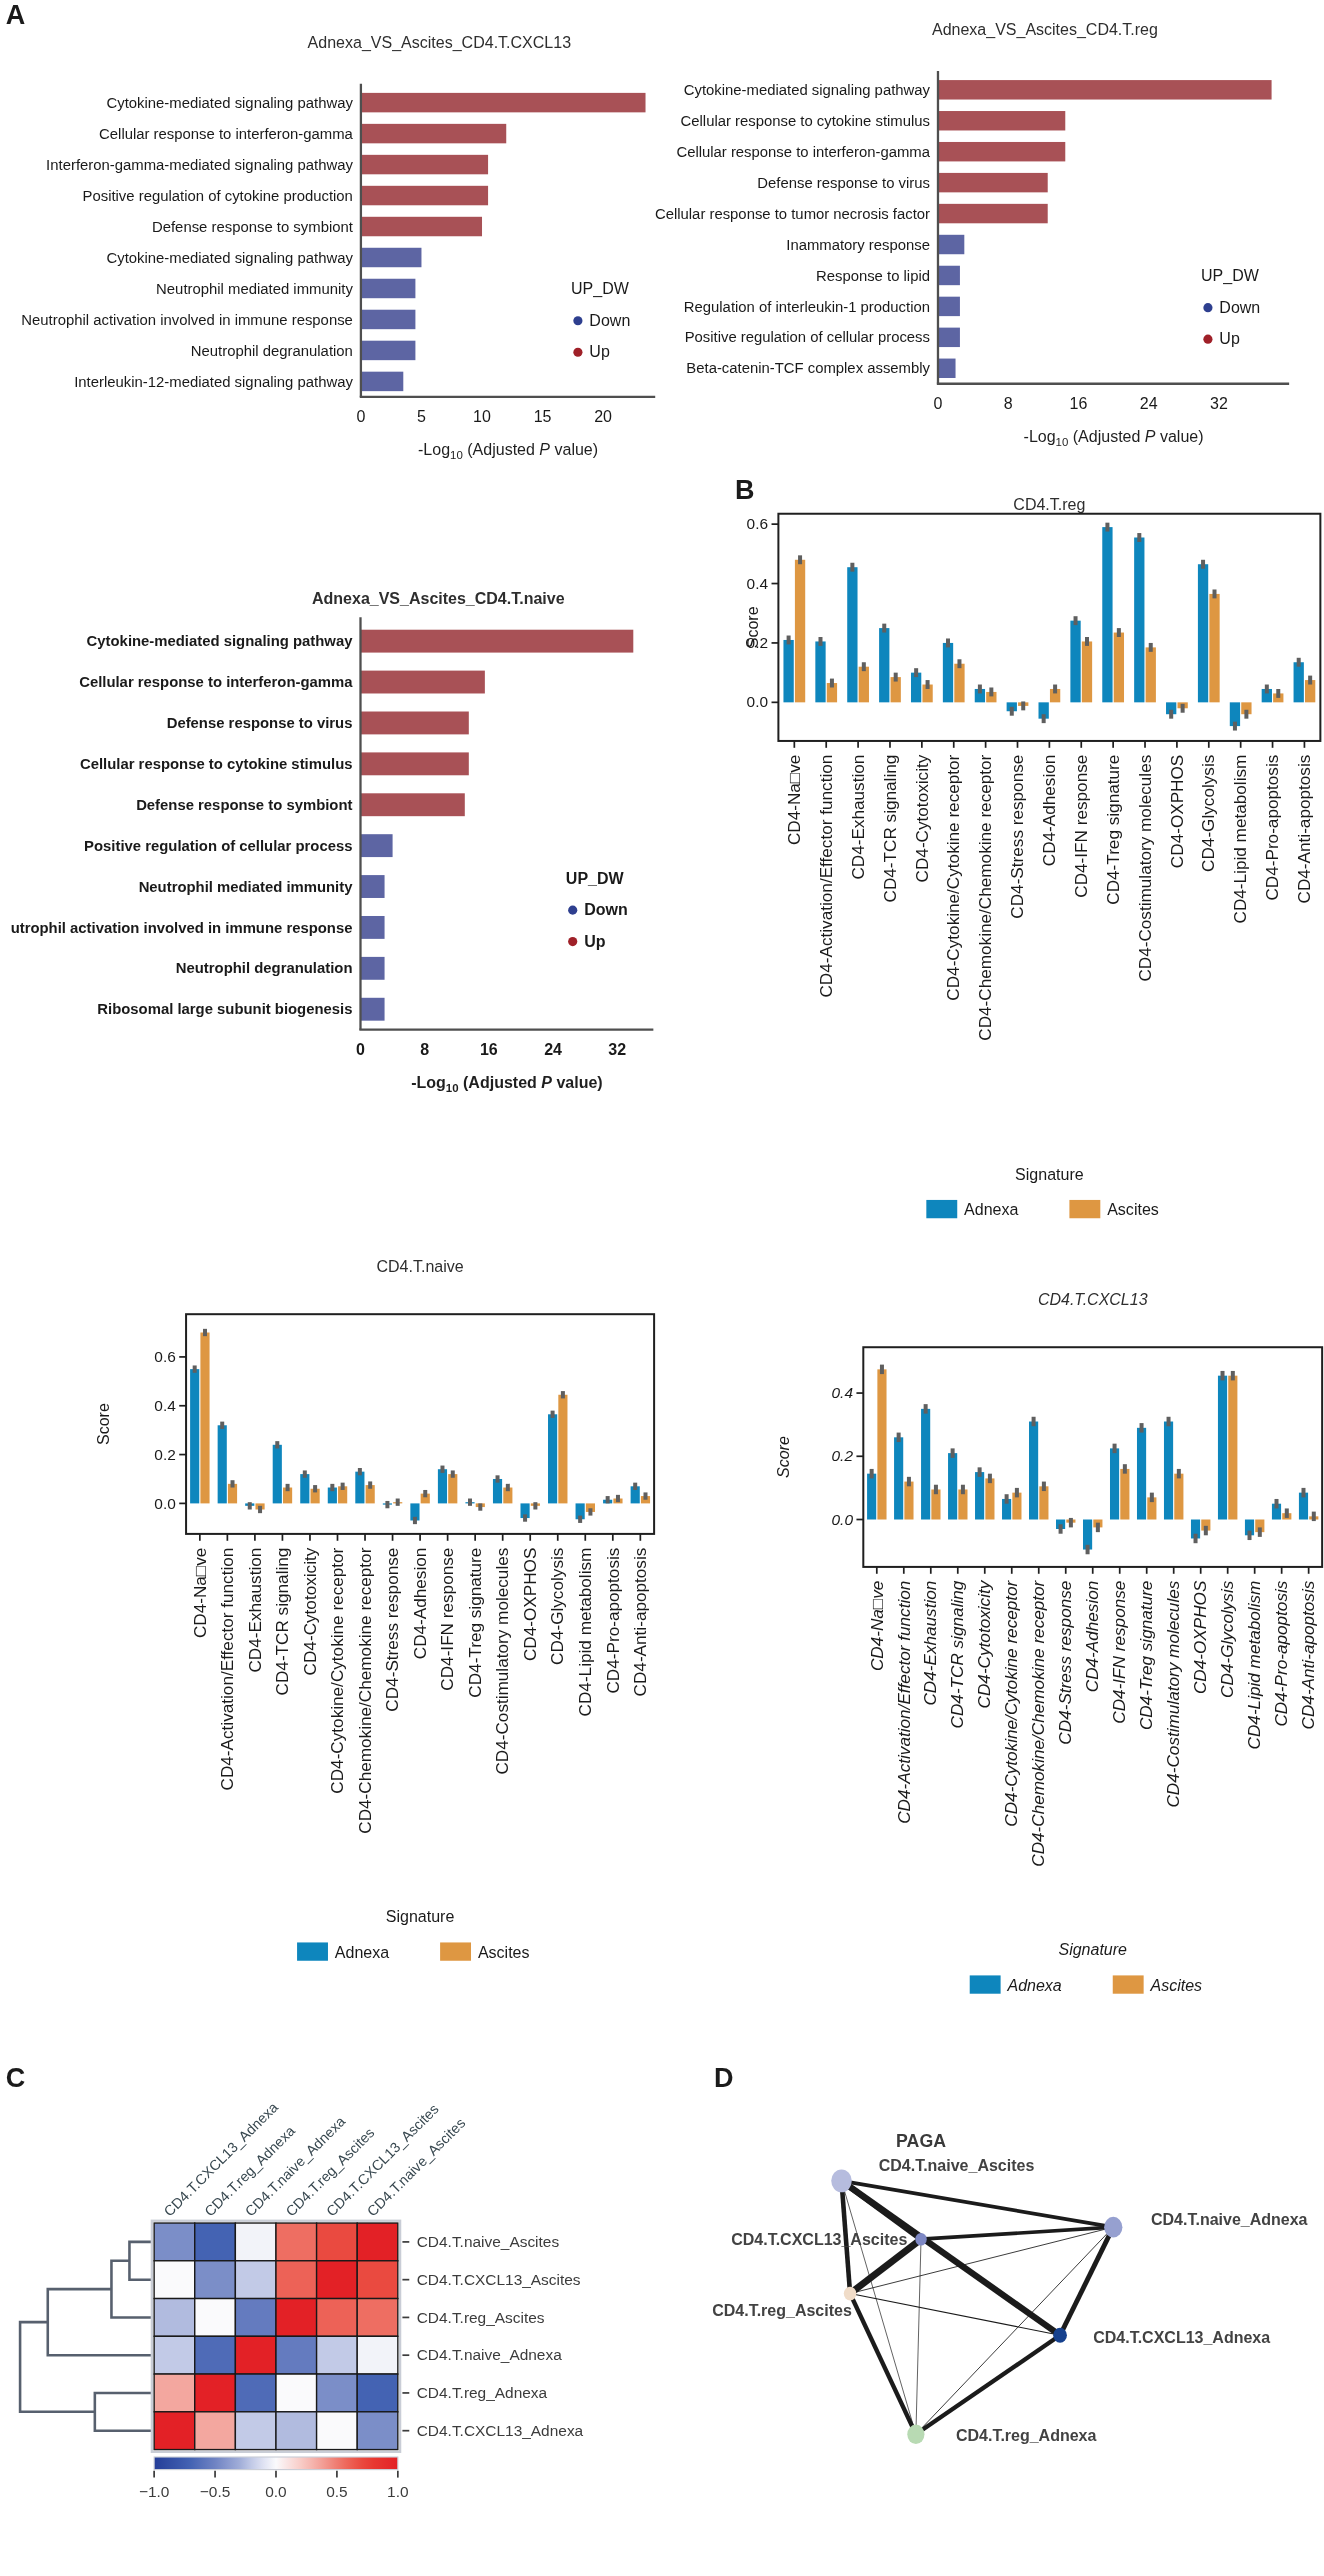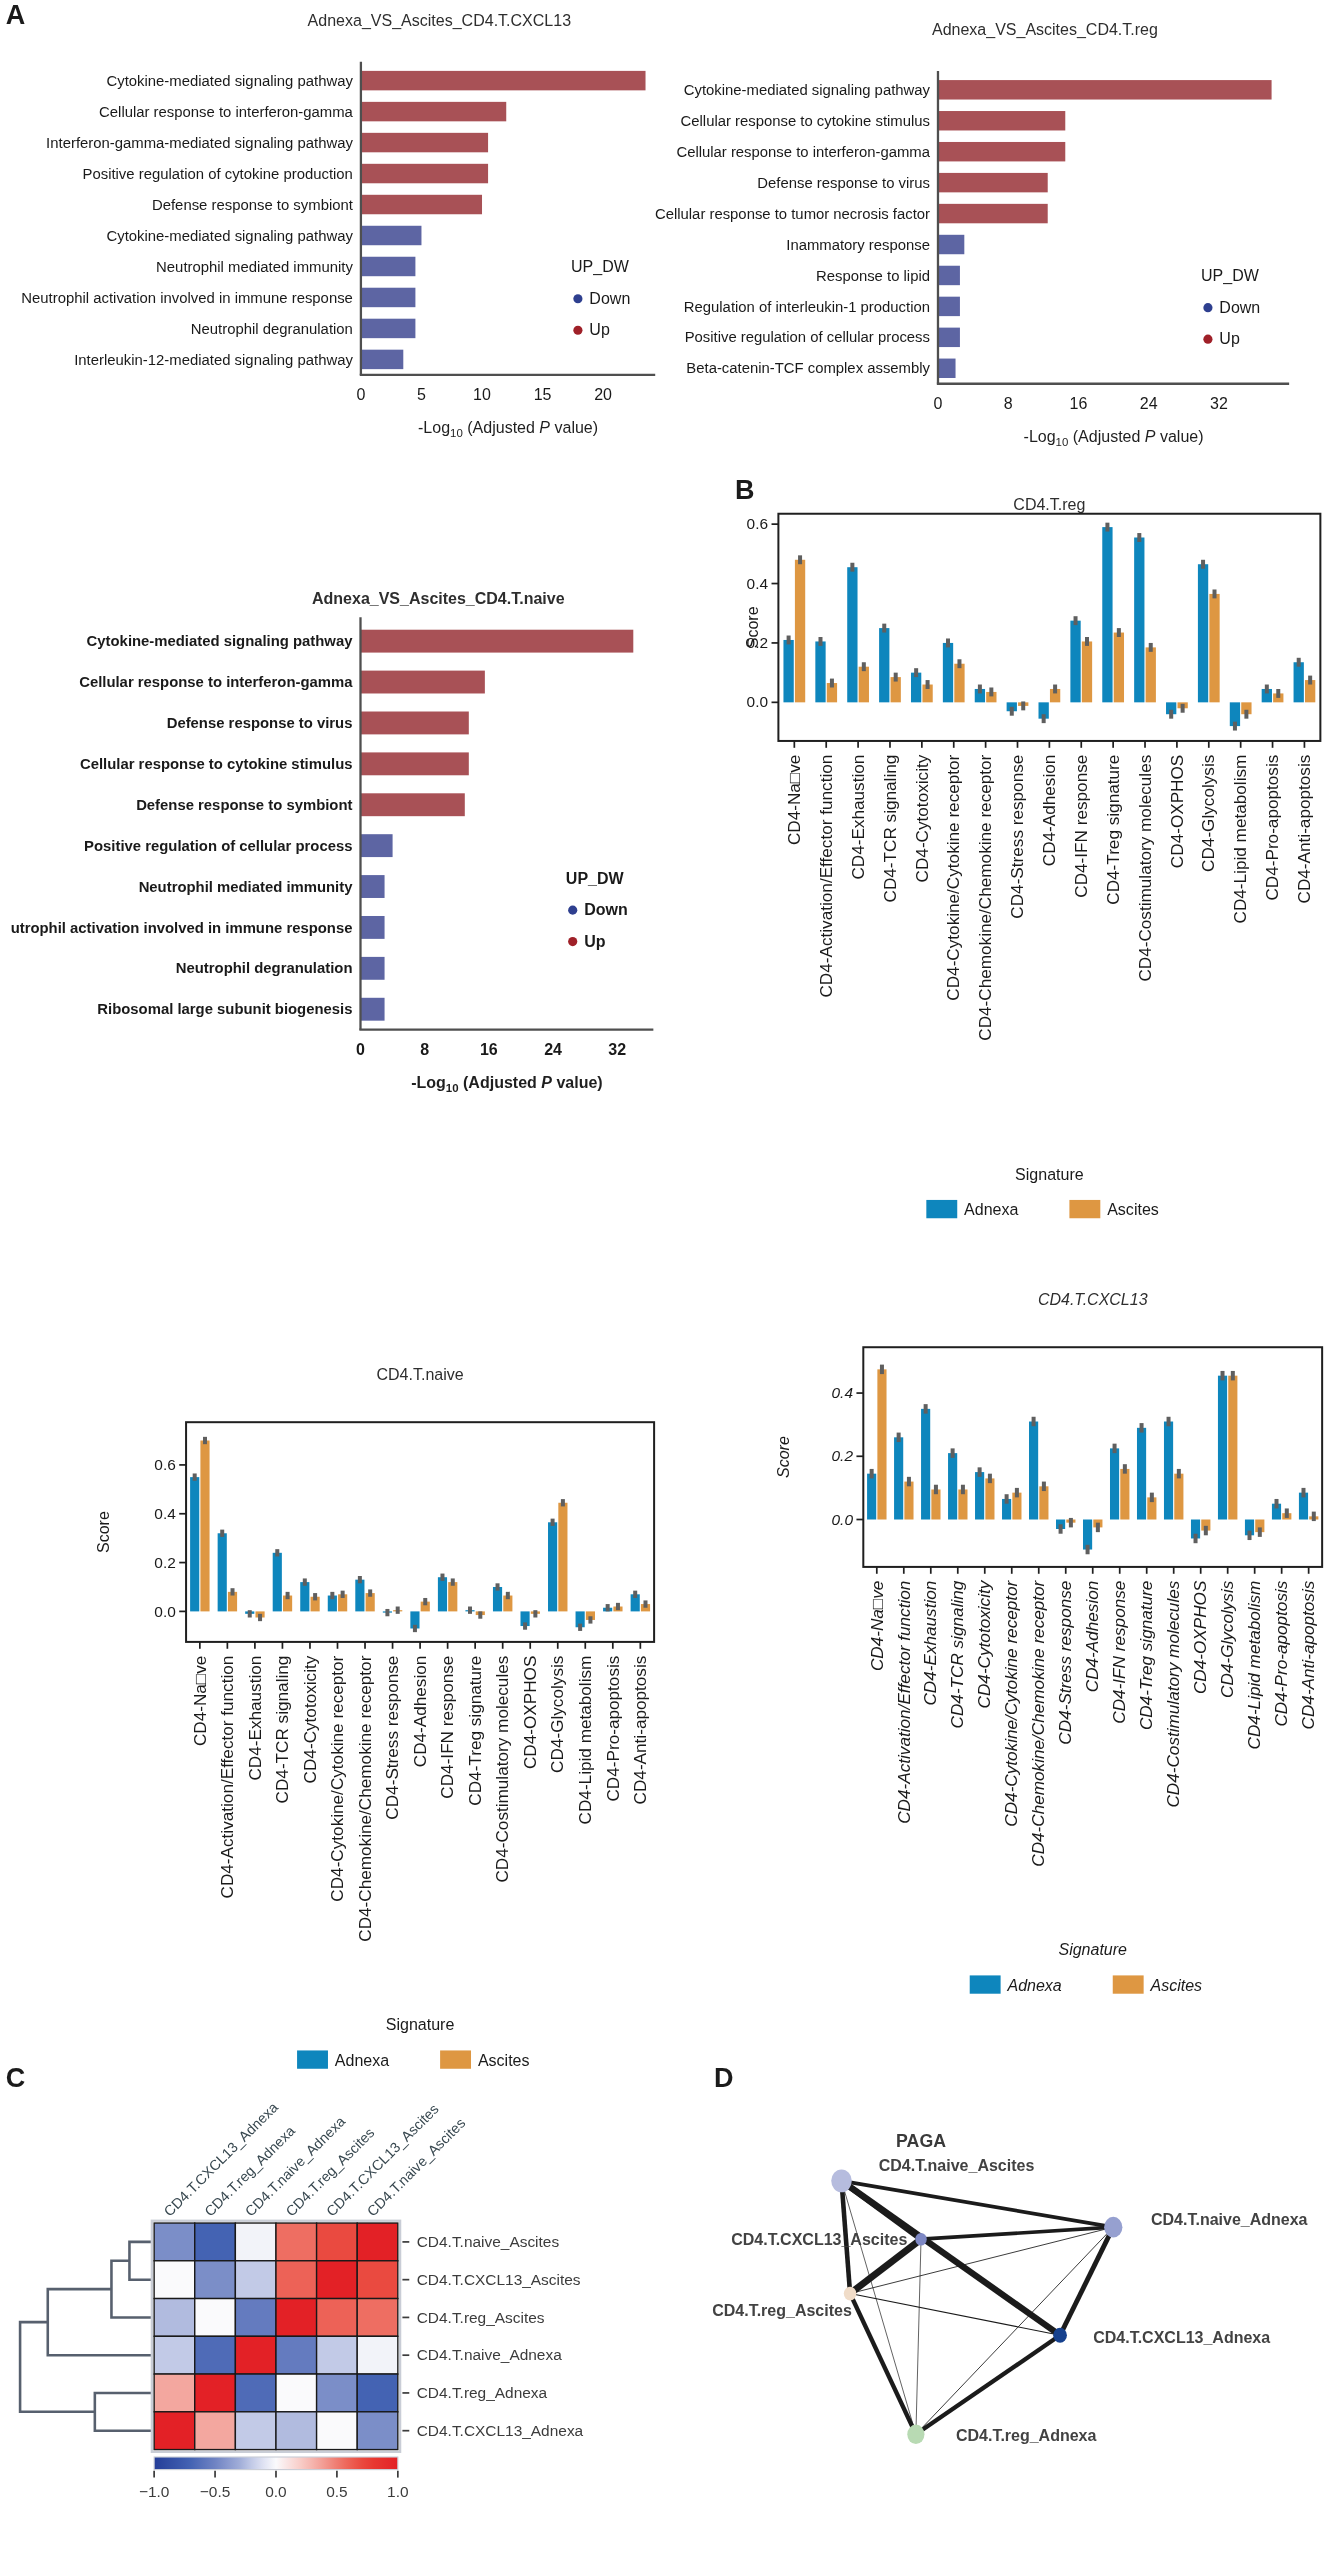--- a/index.html
+++ b/index.html
@@ -11,21 +11,21 @@
 </style>
 </head>
 <body>
 
 <div id="fig">
   <div class="panel-label" style="left:5.7px;top:0px;">A</div>
   <div class="panel-label" style="left:735px;top:475px;">B</div>
   <div class="panel-label" style="left:5.7px;top:2063px;">C</div>
   <div class="panel-label" style="left:714px;top:2063px;">D</div>
 
-  <div class="chart" id="c-go_cxcl13" style="left:11.4px;top:1px;"><svg width="654" height="497" viewBox="0 0 1142 868">
+  <div class="chart" id="c-go_cxcl13" style="left:11.4px;top:23px;"><svg width="654" height="497" viewBox="0 0 1142 868">
         <text x="748" y="44" font-size="28" fill="#2e2e2e" text-anchor="middle">Adnexa_VS_Ascites_CD4.T.CXCL13</text>
         <rect x="611" y="122.05000000000001" width="497.0781893004115" height="34" fill="#a85156"></rect>
         <text x="597" y="148.05" font-size="26" fill="#1a1a1a" text-anchor="end">Cytokine-mediated signaling pathway</text>
         <rect x="611" y="176.15" width="253.82716049382714" height="34" fill="#a85156"></rect>
         <text x="597" y="202.15" font-size="26" fill="#1a1a1a" text-anchor="end">Cellular response to interferon-gamma</text>
         <rect x="611" y="230.25" width="222.09876543209876" height="34" fill="#a85156"></rect>
         <text x="597" y="256.25" font-size="26" fill="#1a1a1a" text-anchor="end">Interferon-gamma-mediated signaling pathway</text>
         <rect x="611" y="284.35" width="222.09876543209876" height="34" fill="#a85156"></rect>
         <text x="597" y="310.35" font-size="26" fill="#1a1a1a" text-anchor="end">Positive regulation of cytokine production</text>
         <rect x="611" y="338.45" width="211.52263374485597" height="34" fill="#a85156"></rect>
@@ -240,21 +240,21 @@
         <line x1="989.1470588235294" y1="313.83006535947715" x2="989.1470588235294" y2="329.39869281045753" stroke="#5f5f5f" stroke-width="7"></line>
         <line x1="979.1470588235294" y1="428" x2="979.1470588235294" y2="440" stroke="#1f1f1f" stroke-width="3"></line>
         <text x="989.1470588235294" y="452" font-size="30" fill="#1a1a1a" text-anchor="end" transform="rotate(-90 989.1470588235294 452)">CD4-Anti-apoptosis</text>
         <rect x="60" y="31" width="947" height="397" fill="none" stroke="#1f1f1f" stroke-width="3.5"></rect>
         <text x="533.5" y="1195" font-size="28" fill="#1a1a1a" text-anchor="middle">Signature</text>
         <rect x="318.5" y="1230" width="54" height="32" fill="#0e86bd"></rect>
         <text x="384.5" y="1257" font-size="28" fill="#1a1a1a" text-anchor="start">Adnexa</text>
         <rect x="568.5" y="1230" width="54" height="32" fill="#de9742"></rect>
         <text x="634.5" y="1257" font-size="28" fill="#1a1a1a" text-anchor="start">Ascites</text>
       </svg></div>
-  <div class="chart" id="c-score_naive" style="left:23px;top:1338px;text-align:right;"><svg width="658" height="744" viewBox="0 0 1150 1300">
+  <div class="chart" id="c-score_naive" style="left:23px;top:1230px;text-align:right;"><svg width="658" height="744" viewBox="0 0 1150 1300">
         <text x="694" y="74" font-size="28" fill="#2e2e2e" text-anchor="middle">CD4.T.naive</text>
         <text x="150" y="339" font-size="28" fill="#1a1a1a" text-anchor="middle" transform="rotate(-90 150 339)">Score</text>
         <line x1="273" y1="477.6666666666667" x2="285" y2="477.6666666666667" stroke="#1f1f1f" stroke-width="3"></line>
         <text x="267" y="486.6666666666667" font-size="27" fill="#1a1a1a" text-anchor="end">0.0</text>
         <line x1="273" y1="392.33333333333337" x2="285" y2="392.33333333333337" stroke="#1f1f1f" stroke-width="3"></line>
         <text x="267" y="401.33333333333337" font-size="27" fill="#1a1a1a" text-anchor="end">0.2</text>
         <line x1="273" y1="307" x2="285" y2="307" stroke="#1f1f1f" stroke-width="3"></line>
         <text x="267" y="316" font-size="27" fill="#1a1a1a" text-anchor="end">0.4</text>
         <line x1="273" y1="221.66666666666669" x2="285" y2="221.66666666666669" stroke="#1f1f1f" stroke-width="3"></line>
         <text x="267" y="230.66666666666669" font-size="27" fill="#1a1a1a" text-anchor="end">0.6</text>

